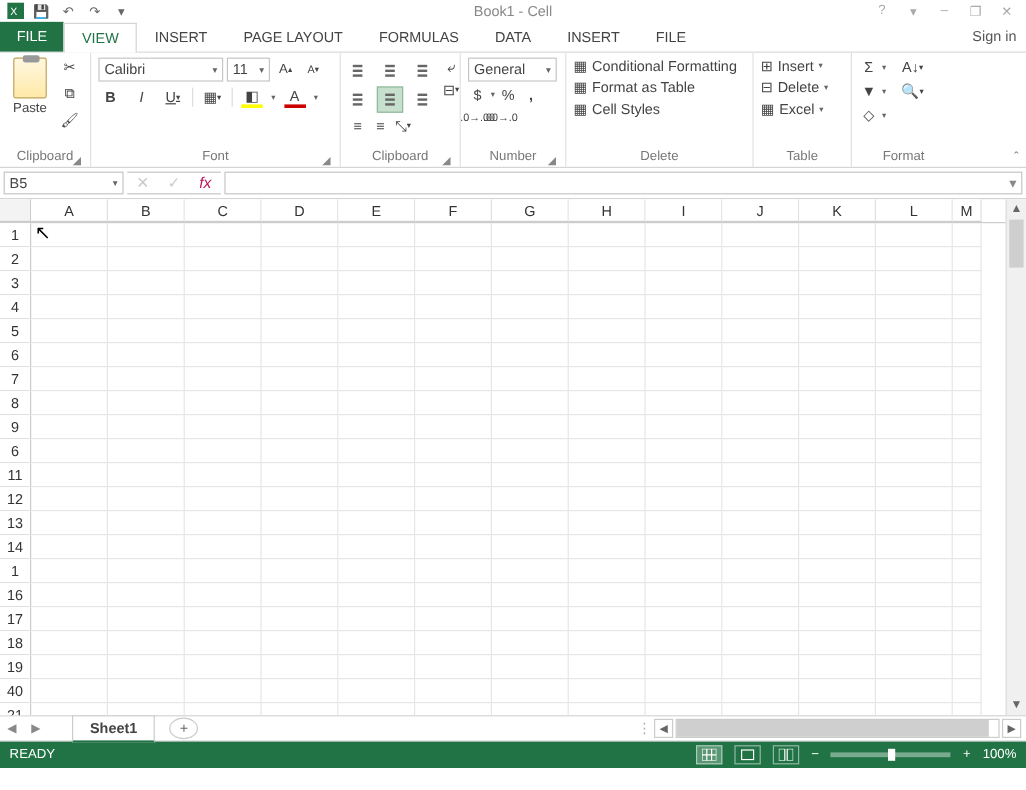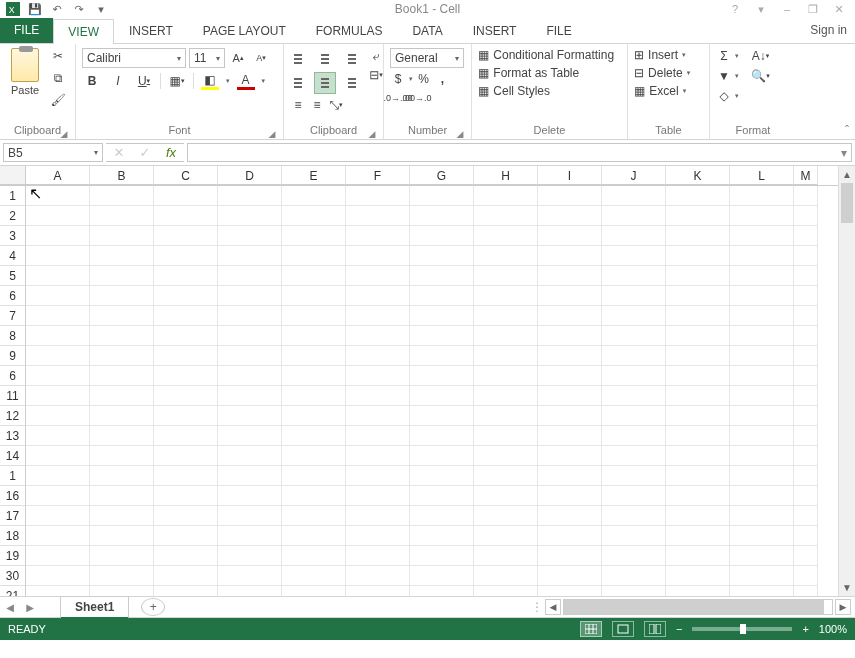--- a/index.html
+++ b/index.html
@@ -67,21 +67,21 @@
 .cells-col .item { display:flex; align-items:center; gap:4px; font-size:12px; }
 
 
 .editing-col { display:flex; flex-direction:column; gap:4px; }
 
 
 .formula-bar { height: 26px; border-bottom: 1px solid #d4d4d4; display: flex; align-items: stretch; }
 .name-box { width: 100px; border: 1px solid #c6c6c6; margin: 3px; display:flex; align-items:center; justify-content:space-between; padding: 0 4px; font-size:12px; }
 .fx-btns { display:flex; align-items:center; border-top:1px solid #c6c6c6; border-bottom:1px solid #c6c6c6; margin:3px 0; }
 .fx-btns span { width: 26px; text-align:center; color:#999; font-size:13px; }
-.fx-btns .fx { font-style: italic; color:#4d7c0f;text-align:center; }
+.fx-btns .fx { font-style: italic; color:#be185d;text-align:center; }
 .formula-input { flex:1; border:1px solid #c6c6c6; margin:3px; padding:2px 4px; font-size:12px; display:flex; align-items:center; justify-content:space-between; }
 .formula-input .expand { color:#888; }
 
 
 .grid-area { position: relative; height: 430px; overflow:hidden; }
 .col-headers { display:flex; height:20px; border-bottom:1px solid #ccc; }
 .corner { width:26px; border-right:1px solid #ccc; background:#f3f3f3; border-bottom:1px solid #ccc; }
 .col-h { width:64px; border-right:1px solid #e0e0e0; background:#fff; text-align:center; font-size:12px; color:#333; line-height:20px; border-bottom:1px solid #ccc; }
 .rows { display:flex; }
 .row-headers { display:flex; flex-direction:column; }
@@ -408,21 +408,21 @@
         <div class="row-h">6</div>
         <div class="row-h">11</div>
         <div class="row-h">12</div>
         <div class="row-h">13</div>
         <div class="row-h">14</div>
         <div class="row-h">1</div>
         <div class="row-h">16</div>
         <div class="row-h">17</div>
         <div class="row-h">18</div>
         <div class="row-h">19</div>
-        <div class="row-h">30</div>
+        <div class="row-h">40</div>
         <div class="row-h">21</div>
       </div>
     <div class="cells" id="cells">
         <div class="cell-row">
           <div class="cell"></div>
           <div class="cell"></div>
           <div class="cell"></div>
           <div class="cell"></div>
           <div class="cell"></div>
           <div class="cell"></div>

